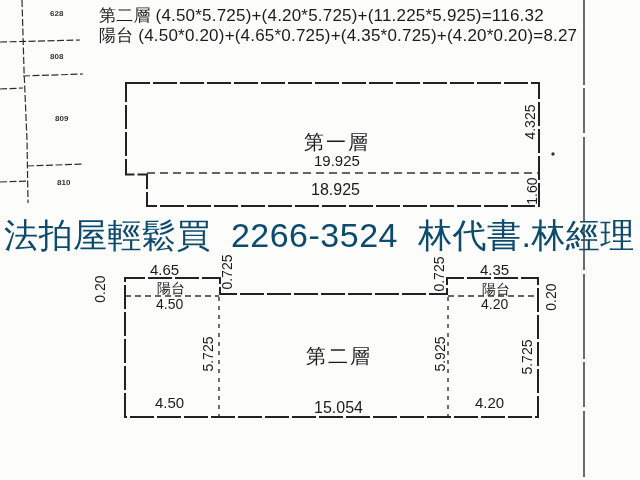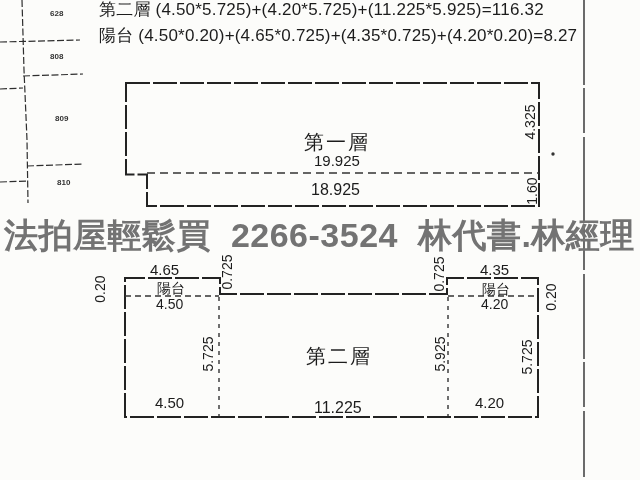--- a/index.html
+++ b/index.html
@@ -9,21 +9,21 @@
     font-family:"Liberation Sans", sans-serif;
     color:#1c1c1c;
   }
   .lines{position:absolute;left:0;top:0;}
   .t{position:absolute;white-space:nowrap;line-height:1.15;color:#1c1c1c;}
   .rot{transform:rotate(-90deg);transform-origin:center center;display:inline-block;}
   .formula{font-size:17px;letter-spacing:0.2px;}
   .parcel{font-size:8px;font-weight:bold;color:#333;}
   .floorlabel{font-size:20px;letter-spacing:2px;}
   .banner{
-    font-size:34px;font-weight:bold;color:#737373;
+    font-size:34px;font-weight:normal;color:#0c4a6e;
     white-space:pre;letter-spacing:0.5px;
   }
 </style>
 </head>
 <body>
 
 <div class="canvas">
 
   <svg class="lines" width="640" height="480" viewBox="0 0 640 480">
 
@@ -33,21 +33,21 @@
     <path d="M147,173 L539,173" fill="none" stroke="#333333" stroke-width="1.6" stroke-dasharray="8 5"></path>
 
     <path d="M125,417 L125,278 L220,278 L220,294 L447,294 L447,278 L538,278 L538,417 Z" fill="none" stroke="#222222" stroke-width="2" stroke-dasharray="24 3"></path>
     <path d="M125,296 L219,296 M448,296 L538,296" fill="none" stroke="#333333" stroke-width="1.4" stroke-dasharray="6 4"></path>
     <path d="M219,297 L219,416 M448,297 L448,416" fill="none" stroke="#333333" stroke-width="1.4" stroke-dasharray="4 5"></path>
 
     <path d="M584,0 L584,477" fill="none" stroke="#2e2e2e" stroke-width="1.4" stroke-dasharray="85 3 45 4"></path>
     <circle cx="553" cy="154" r="1.7" fill="#333333"></circle>
   </svg>
 
-  <div class="t formula" style="left:99px;top:0">第二層 (4.50*5.725)+(4.20*5.725)+(11.225*5.925)=116.32</div>
+  <div class="t formula" style="left:99px;top:6px">第二層 (4.50*5.725)+(4.20*5.725)+(11.225*5.925)=116.32</div>
   <div class="t formula" style="left:99px;top:26px">陽台 (4.50*0.20)+(4.65*0.725)+(4.35*0.725)+(4.20*0.20)=8.27</div>
 
   <div class="t parcel" style="left:50px;top:9px">628</div>
   <div class="t parcel" style="left:50px;top:52px">808</div>
   <div class="t parcel" style="left:55px;top:114px">809</div>
   <div class="t parcel" style="left:57px;top:178px">810</div>
 
   <div class="t floorlabel" style="left:304px;top:131px">第一層</div>
   <div class="t" style="left:314px;top:152px;font-size:15px">19.925</div>
   <div class="t" style="left:311px;top:181px;font-size:16px">18.925</div>
@@ -66,16 +66,16 @@
   <div class="t rot" style="left:422px;top:266px;font-size:14px">0.725</div>
   <div class="t" style="left:482px;top:281px;font-size:14px">陽台</div>
   <div class="t" style="left:481px;top:296px;font-size:14px">4.20</div>
   <div class="t rot" style="left:537px;top:289px;font-size:14px">0.20</div>
 
   <div class="t floorlabel" style="left:306px;top:345px">第二層</div>
   <div class="t rot" style="left:191px;top:346px;font-size:14px">5.725</div>
   <div class="t rot" style="left:423px;top:346px;font-size:14px">5.925</div>
   <div class="t rot" style="left:510px;top:349px;font-size:14px">5.725</div>
   <div class="t" style="left:155px;top:394px;font-size:15px">4.50</div>
-  <div class="t" style="left:314px;top:399px;font-size:16px">11.225</div>
+  <div class="t" style="left:314px;top:399px;font-size:16px">15.054</div>
   <div class="t" style="left:475px;top:394px;font-size:15px">4.20</div>
 
 </div>
 
 </body></html>

